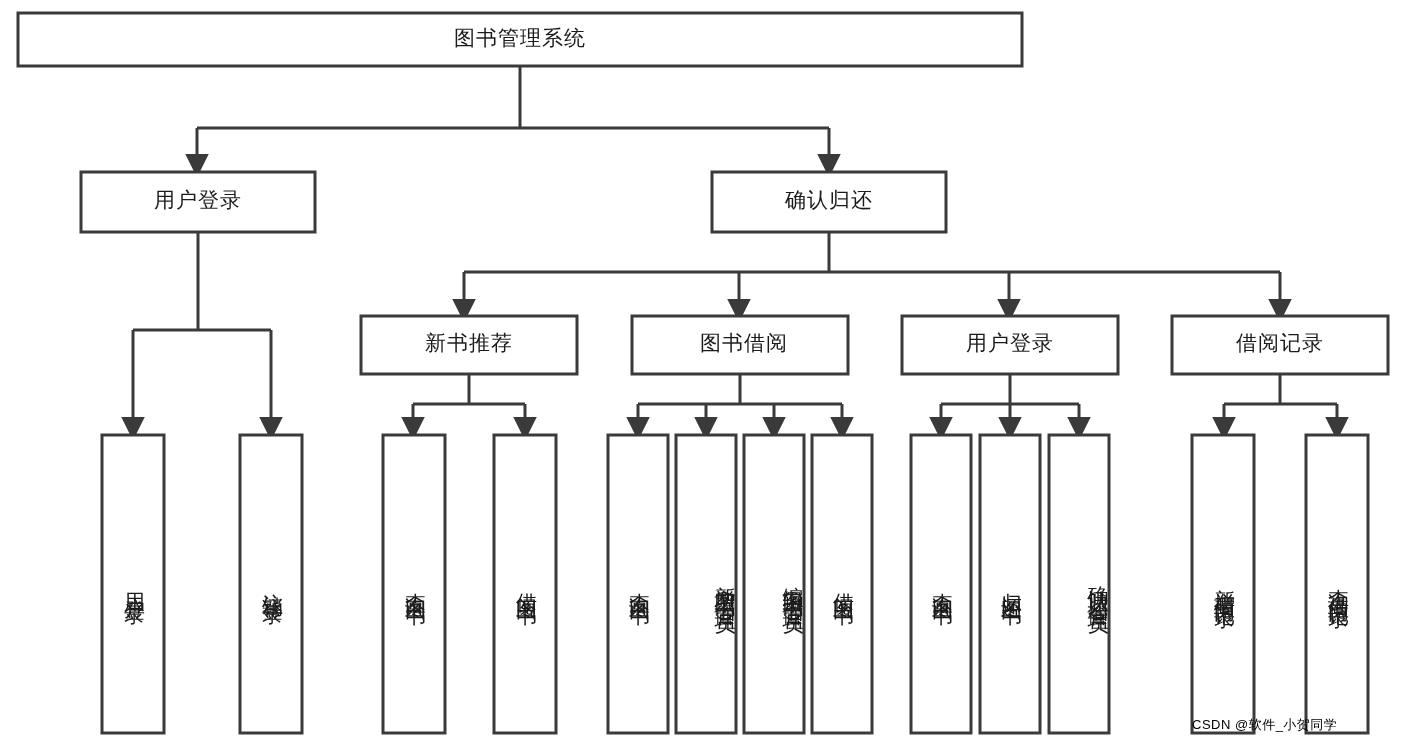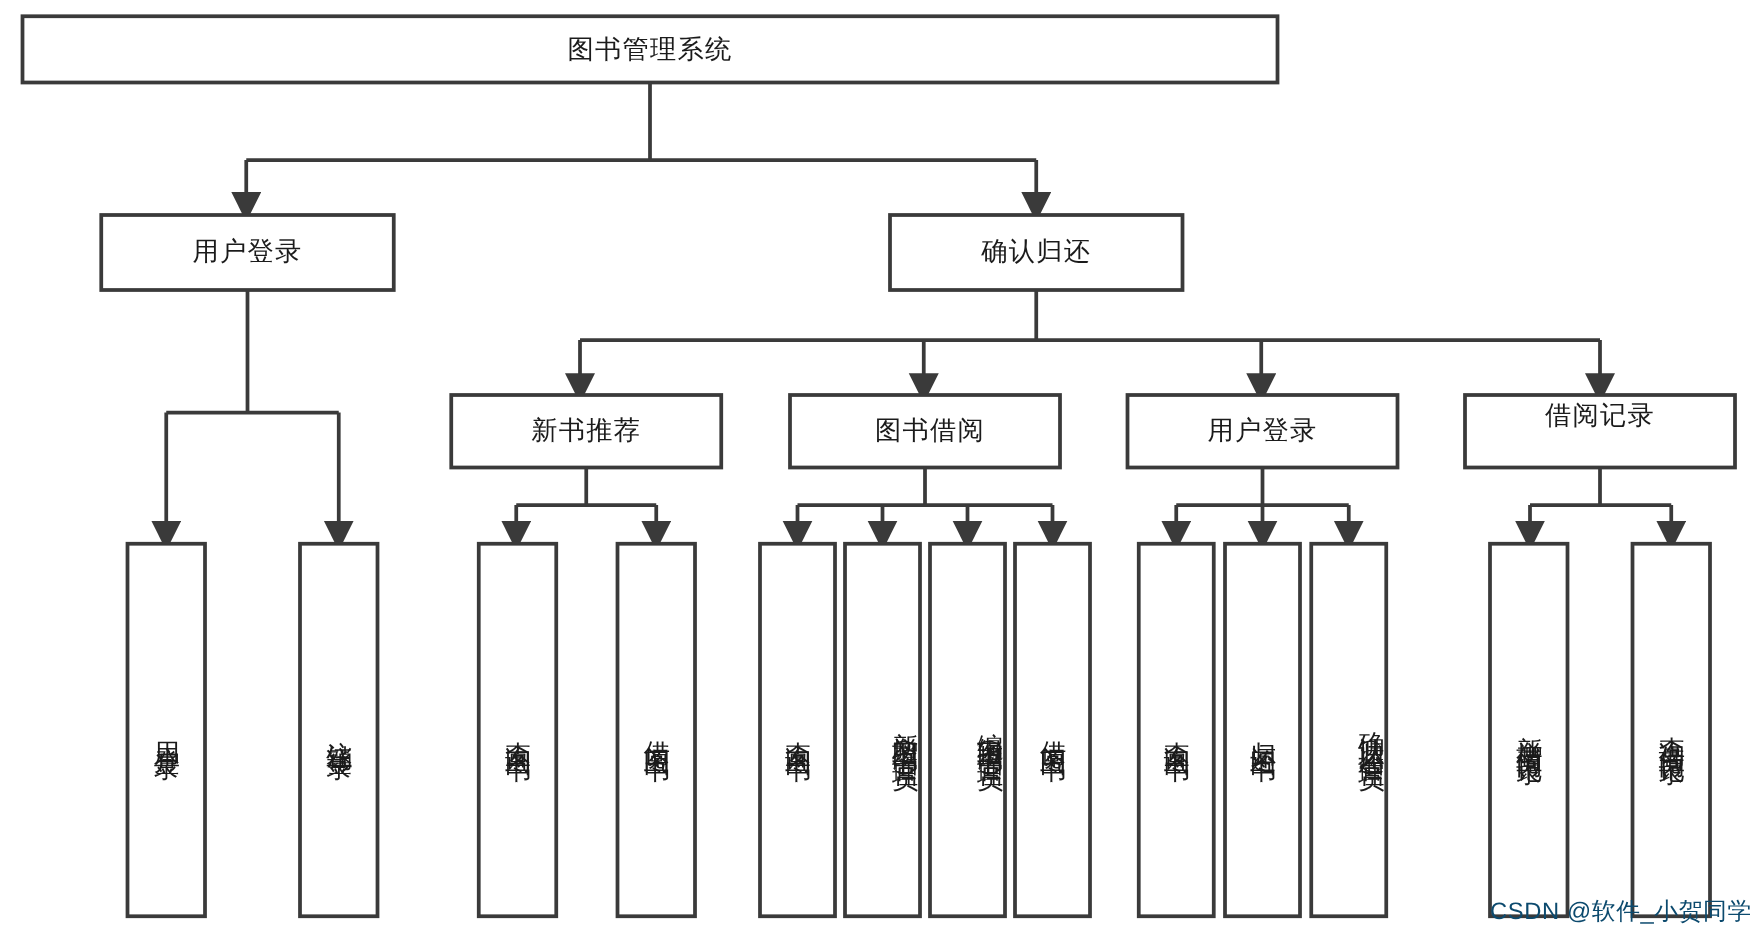--- a/index.html
+++ b/index.html
@@ -41,41 +41,41 @@
   .arrow-head {
     fill: #3a3a3a;
     stroke: none;
   }
   .node-label {
     position: absolute;
     display: flex;
     align-items: center;
     justify-content: center;
     color: #1b1b1b;
-    font-family: Liberation Serif, serif;
+    font-family: Liberation Mono, monospace;
     pointer-events: none;
     box-sizing: border-box;
   }
   .label-h {
     font-size: 21px;
     letter-spacing: 1px;
     line-height: 1.2;
   }
   .label-v {
     writing-mode: vertical-rl;
     text-orientation: upright;
     font-size: 21px;
     letter-spacing: 4px;
     line-height: 1.2;
     white-space: nowrap;
   }
   .watermark {
     position: absolute;
-    font-size: 19px;
-    color: #0c4a6e;
+    font-size: 13px;
+    color: #000000;
     font-family: "Liberation Sans", "DejaVu Sans", sans-serif;
     white-space: nowrap;
     letter-spacing: 0.5px;
   }
 </style>
 </head>
 <body>
 
 <div id="diagram-root">
 
@@ -156,21 +156,21 @@
   </svg>
 
   <div class="node-label label-h" style="left:18px; top:13px; width:1004px; height:53px;">图书管理系统</div>
 
   <div class="node-label label-h" style="left:81px; top:172px; width:234px; height:60px;">用户登录</div>
   <div class="node-label label-h" style="left:712px; top:172px; width:234px; height:60px;">确认归还</div>
 
   <div class="node-label label-h" style="left:361px; top:316px; width:216px; height:58px;">新书推荐</div>
   <div class="node-label label-h" style="left:636px; top:316px; width:216px; height:58px;">图书借阅</div>
   <div class="node-label label-h" style="left:902px; top:316px; width:216px; height:58px;">用户登录</div>
-  <div class="node-label label-h" style="left:1172px; top:304px; width:216px; height:58px;">借阅记录</div>
+  <div class="node-label label-h" style="left:1172px; top:316px; width:216px; height:58px;">借阅记录</div>
 
   <div class="node-label label-v" style="left:102px; top:435px; width:62px; height:298px;">用户登录</div>
   <div class="node-label label-v" style="left:240px; top:435px; width:62px; height:298px;">注销登录</div>
 
   <div class="node-label label-v" style="left:383px; top:435px; width:62px; height:298px;">查询图书</div>
   <div class="node-label label-v" style="left:494px; top:435px; width:62px; height:298px;">借阅图书</div>
 
   <div class="node-label label-v" style="left:608px; top:435px; width:60px; height:298px;">查询图书</div>
   <div class="node-label label-v" style="left:676px; top:435px; width:60px; height:298px; align-items:flex-start; padding-top:6px;">新增图书（管理员）</div>
   <div class="node-label label-v" style="left:744px; top:435px; width:60px; height:298px; align-items:flex-start; padding-top:6px;">编辑图书（管理员）</div>

